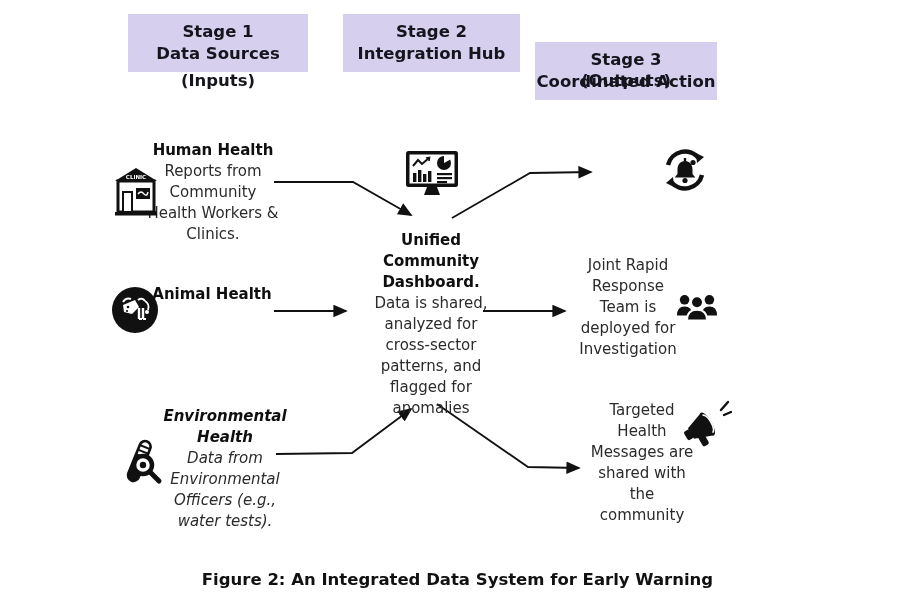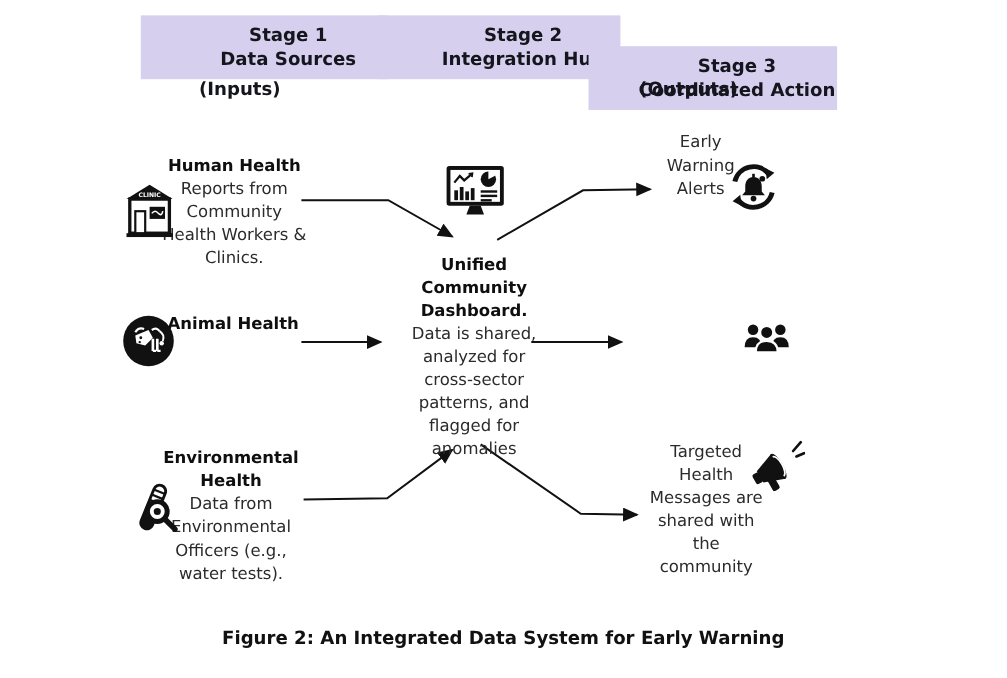--- a/index.html
+++ b/index.html
@@ -4,21 +4,21 @@
 <style>
   html,body{margin:0;padding:0;background:#fff;}
   #canvas{
     position:relative;width:915px;height:616px;background:#fff;overflow:hidden;
     font-family:"DejaVu Sans","Liberation Sans",sans-serif;color:#1f1f1f;
   }
   .ml{white-space:pre-line;}
   .stage-box{
     position:absolute;top:14px;height:58px;background:#d6d0ee;
     display:flex;align-items:center;justify-content:center;text-align:center;
-    font-weight:bold;font-size:16.5px;line-height:22px;color:#15151e;padding-left:44px;
+    font-weight:bold;font-size:16.5px;line-height:22px;color:#15151e;
   }
   .stage-below{
     position:absolute;top:71px;text-align:center;font-weight:bold;
     font-size:16.5px;color:#15151e;
   }
   .node{position:absolute;text-align:center;font-size:15px;line-height:21px;color:#2b2b2b;}
   .node .title{font-weight:bold;color:#0f0f0f;}
   .icon{position:absolute;}
   #caption{
     position:absolute;top:570px;left:0;width:915px;text-align:center;
@@ -87,21 +87,21 @@
       <path d="M12,19 L24,14 L28,21 L21,28 L13,26 Z" fill="#fff"></path>
       <circle cx="17" cy="21" r="1.3" fill="#111"></circle>
       <circle cx="16" cy="25" r="1.1" fill="#111"></circle>
       <path d="M28,22 v11 M32,22 v11" stroke="#fff" stroke-width="2.4" fill="none"></path>
       <path d="M28,33 h3 M32,33 h3" stroke="#fff" stroke-width="2" fill="none"></path>
       <path d="M34,15 q5,3 3,9" stroke="#fff" stroke-width="1.8" fill="none"></path>
       <circle cx="36" cy="26" r="2" fill="#fff"></circle>
     </svg>
   </div>
 
-  <div class="node" style="left:125px;top:406px;width:170px;">
+  <div class="node" style="left:140px;top:406px;width:170px;font-style:italic;">
     <div class="title ml">Environmental
 Health</div>
     <div class="ml">Data from
 Environmental
 Officers (e.g.,
 water tests).</div>
   </div>
   <div class="icon" style="left:115px;top:437px;">
     <svg width="50" height="54" viewBox="0 0 50 54">
       <g transform="rotate(22 24 26)">
@@ -140,36 +140,38 @@
 Community
 Dashboard.</div>
     <div class="ml">Data is shared,
 analyzed for
 cross-sector
 patterns, and
 flagged for
 anomalies</div>
   </div>
 
-  <div class="node ml" style="left:572px;top:119px;width:130px;">Early
-Warning
-Alerts</div>
   <div class="icon" style="left:662px;top:147px;">
     <svg width="46" height="46" viewBox="0 0 46 46">
       <path d="M6,18 A17.5,17.5 0 0 1 37,11.5" stroke="#111" stroke-width="4.5" fill="none"></path>
       <path d="M40,28 A17.5,17.5 0 0 1 9,34.5" stroke="#111" stroke-width="4.5" fill="none"></path>
       <polygon points="34,6 42,10 35,16" fill="#111"></polygon>
       <polygon points="12,40 4,36 11,30" fill="#111"></polygon>
       <path d="M23,14 c-4.8,0 -7.5,3.8 -7.5,8.5 v4.5 l-2.8,3.5 h20.6 l-2.8,-3.5 v-4.5 c0,-4.7 -2.7,-8.5 -7.5,-8.5 z" fill="#111"></path>
       <circle cx="23" cy="33.5" r="2.6" fill="#111"></circle>
       <rect x="21.8" y="11" width="2.4" height="3.5" fill="#111"></rect>
       <circle cx="31" cy="15.5" r="2.6" fill="#111"></circle>
     </svg>
   </div>
 
+  <div class="node ml" style="left:558px;top:255px;width:140px;">Joint Rapid
+Response
+Team is
+deployed for
+Investigation</div>
   <div class="icon" style="left:676px;top:292px;">
     <svg width="42" height="30" viewBox="0 0 44 30">
       <circle cx="9" cy="7.5" r="5" fill="#111"></circle>
       <path d="M1,24 q0,-9.5 8,-9.5 q8,0 8,9.5 z" fill="#111"></path>
       <circle cx="35" cy="7.5" r="5" fill="#111"></circle>
       <path d="M27,24 q0,-9.5 8,-9.5 q8,0 8,9.5 z" fill="#111"></path>
       <circle cx="22" cy="10" r="6.2" fill="#111" stroke="#fff" stroke-width="2"></circle>
       <path d="M11.5,29 q0,-11 10.5,-11 q10.5,0 10.5,11 z" fill="#111" stroke="#fff" stroke-width="2"></path>
     </svg>
   </div>

